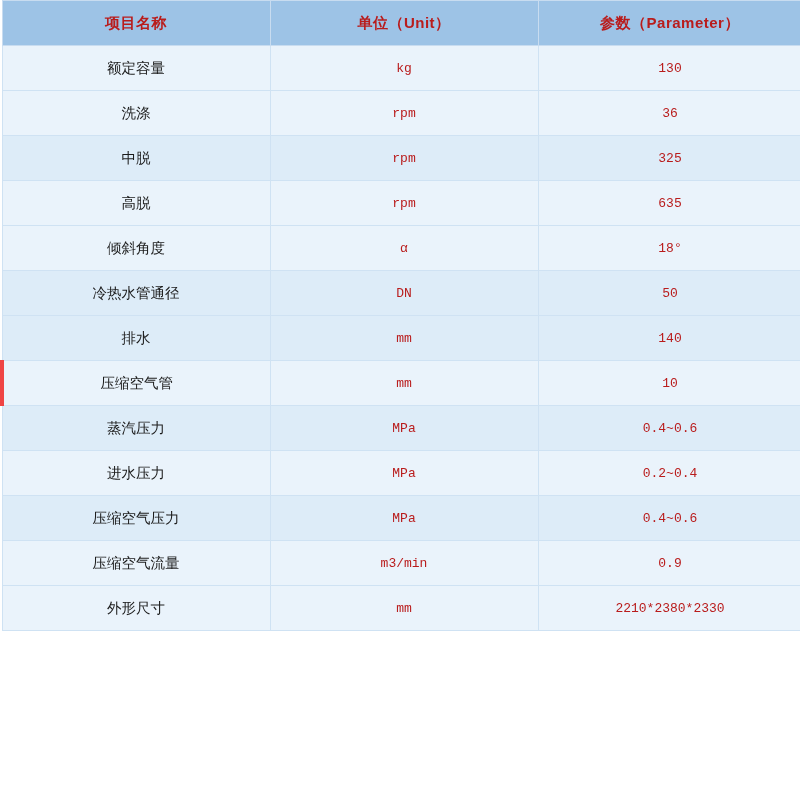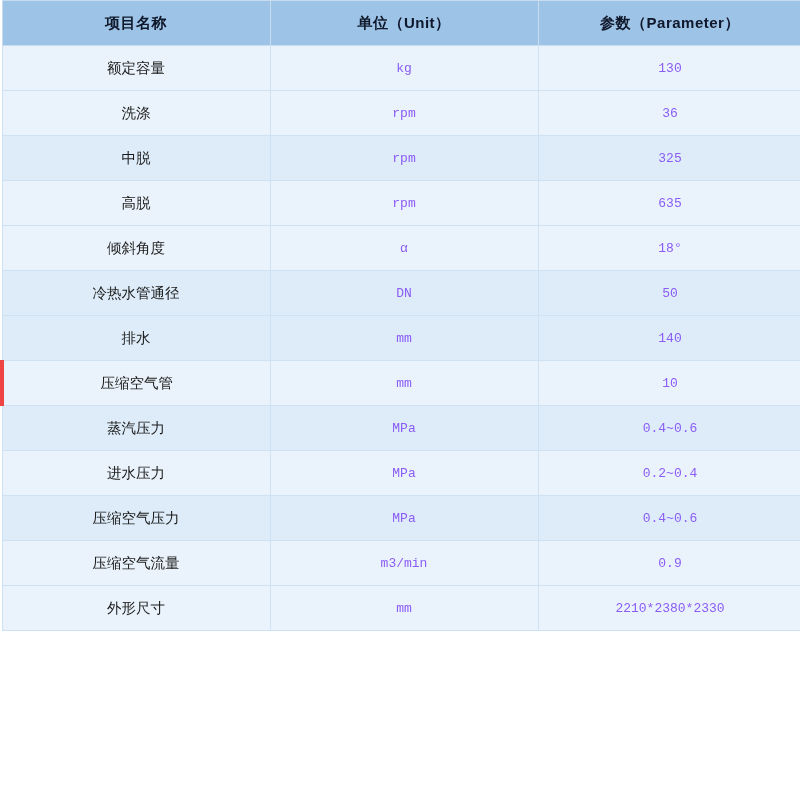--- a/index.html
+++ b/index.html
@@ -18,21 +18,21 @@
     border-collapse: collapse;
     table-layout: fixed;
   }
   table.spec-table col.c1 { width: 268px; }
   table.spec-table col.c2 { width: 268px; }
   table.spec-table col.c3 { width: 264px; }
 
   table.spec-table th {
     height: 42px;
     background: #9dc3e6;
-    color: #0f172a;
+    color: #b91c1c;
     font-size: 15px;
     font-weight: bold;
     text-align: center;
     border: 1px solid #c8dcf0;
     letter-spacing: 0.5px;
     margin-top: 17px;
   }
   table.spec-table td {
     height: 42px;
     text-align: center;
@@ -49,21 +49,21 @@
     background: #ddecf8;
   }
   table.spec-table td.col-name {
     color: #1a1a1a;
     font-size: 14.5px;
   }
   table.spec-table td.col-unit,
   table.spec-table td.col-param {
     font-family: "Liberation Mono", monospace;
     font-size: 13px;
-    color: #8b5cf6;
+    color: #b91c1c;
   }
   
   table.spec-table tr.accent-row td.col-name {
     border-left: 4px solid #ef4444;
   }
 </style>
 </head>
 <body>
 
 <table class="spec-table">

